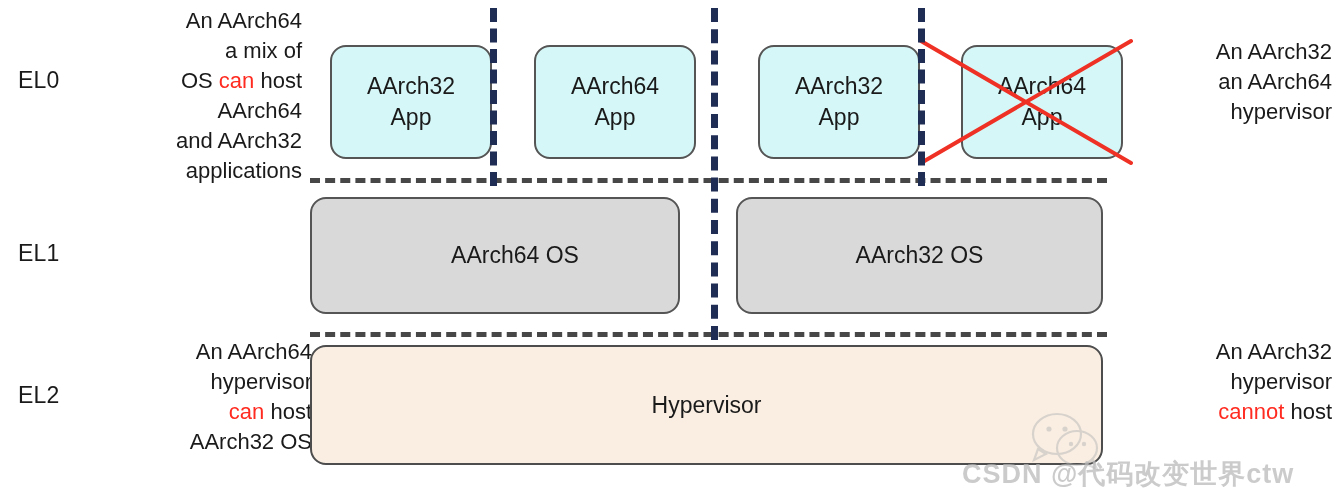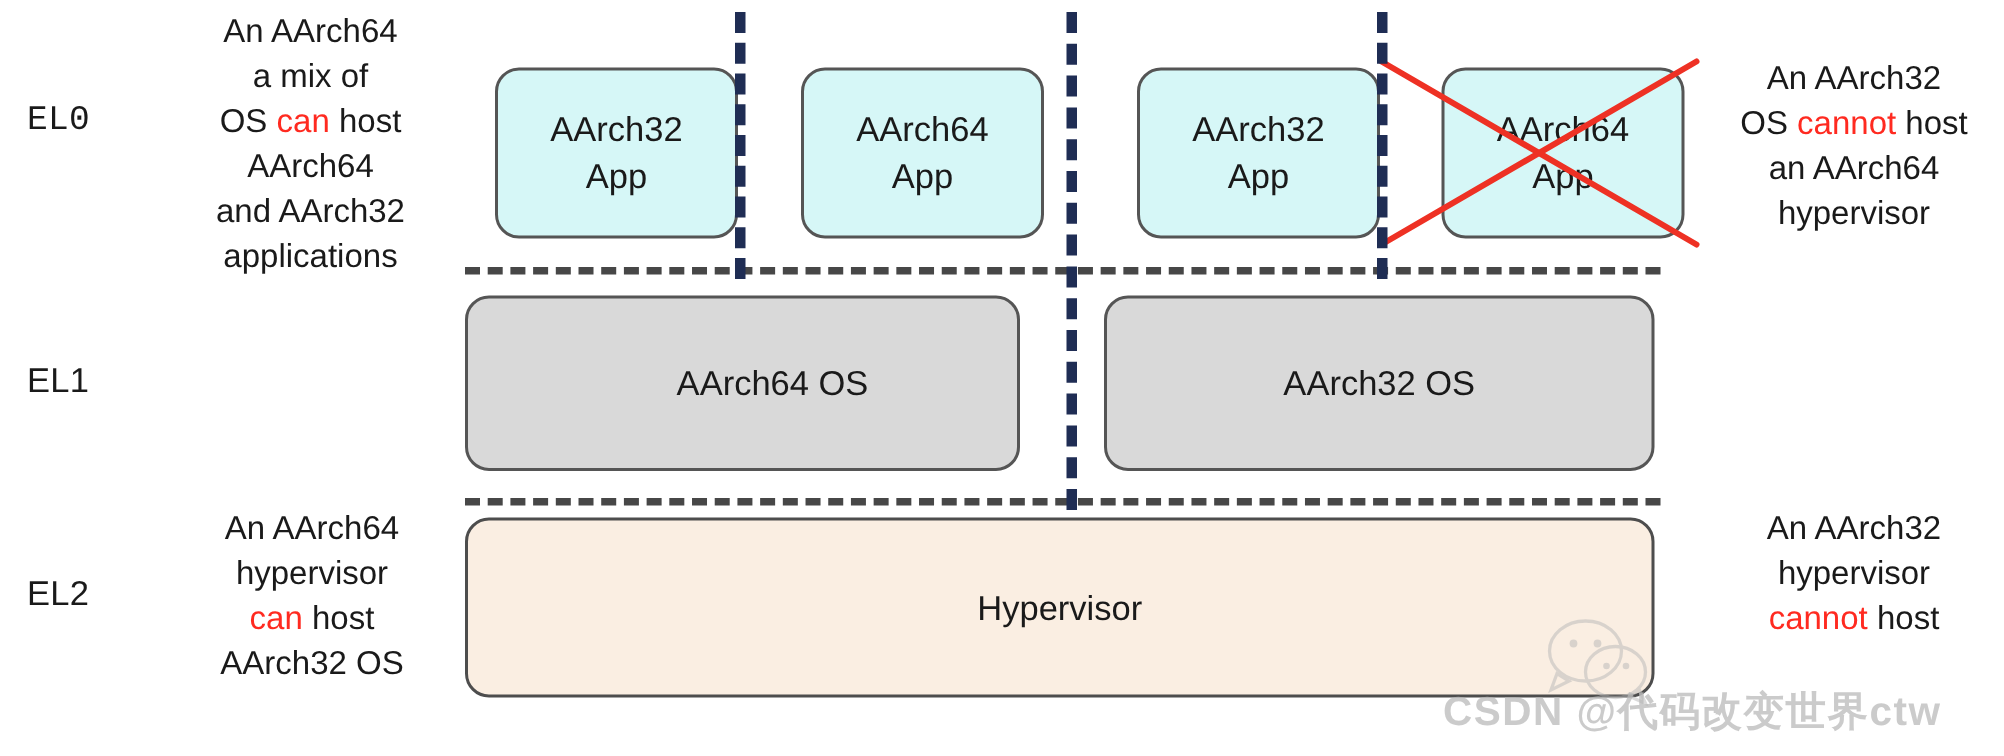--- a/index.html
+++ b/index.html
@@ -26,21 +26,21 @@
     color: #1a1a1a;
     letter-spacing: 0.2px;
     white-space: nowrap;
   }
 
   
   .annot {
     position: absolute;
     font-size: 22px;
     line-height: 30px;
-    text-align: center;
+    text-align: right;
     color: #1a1a1a;
   }
   .annot .hl-can,
   .annot .hl-cannot {
     color: #ff2a20;
   }
 
   
   .box {
     position: absolute;
@@ -103,36 +103,35 @@
   .wm-logo {
     position: absolute;
     opacity: 0.5;
   }
 </style>
 </head>
 <body>
 
 <div id="canvas">
 
-  <div class="el-label" style="left:18px; top:67px;font-family:Liberation Mono, monospace;">EL0</div>
+  <div class="el-label" style="left:18px; top:67px;">EL0</div>
   <div class="el-label" style="left:18px; top:240px;">EL1</div>
   <div class="el-label" style="left:18px; top:382px;">EL2</div>
 
   <div class="annot" style="left:112px; top:6px; width:190px;">
     <div>An AArch64</div>
     <div>a mix of</div>
     <div><span>OS </span><span class="hl-can">can</span><span> host</span></div>
     <div>AArch64</div>
     <div>and AArch32</div>
     <div>applications</div>
   </div>
 
   <div class="annot" style="left:1140px; top:37px; width:192px;">
     <div>An AArch32</div>
-    <div><span>OS </span><span class="hl-cannot">cannot</span><span> host</span></div>
     <div>an AArch64</div>
     <div>hypervisor</div>
   </div>
 
   <div class="annot" style="left:104px; top:337px; width:208px;">
     <div>An AArch64</div>
     <div>hypervisor</div>
     <div><span class="hl-can">can</span><span> host</span></div>
     <div>AArch32 OS</div>
   </div>

